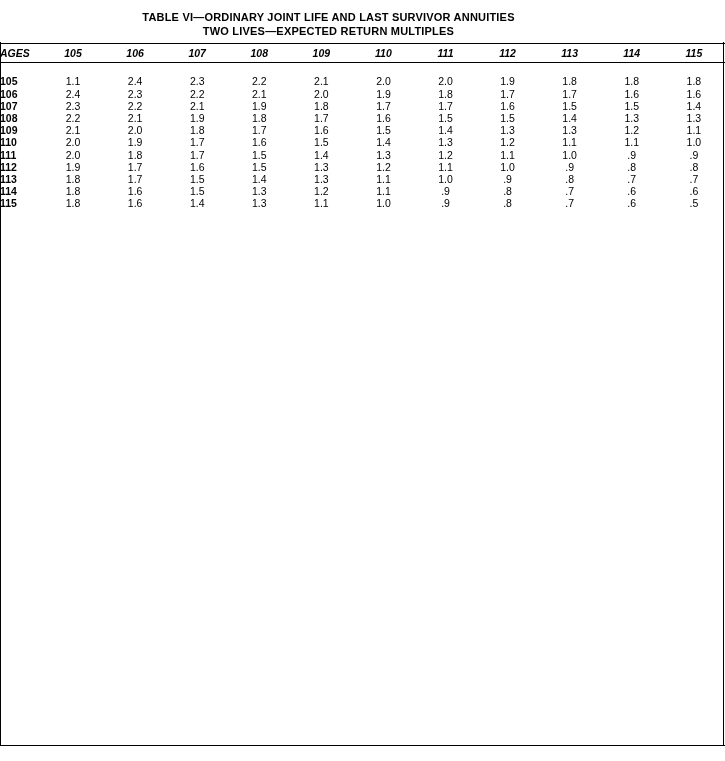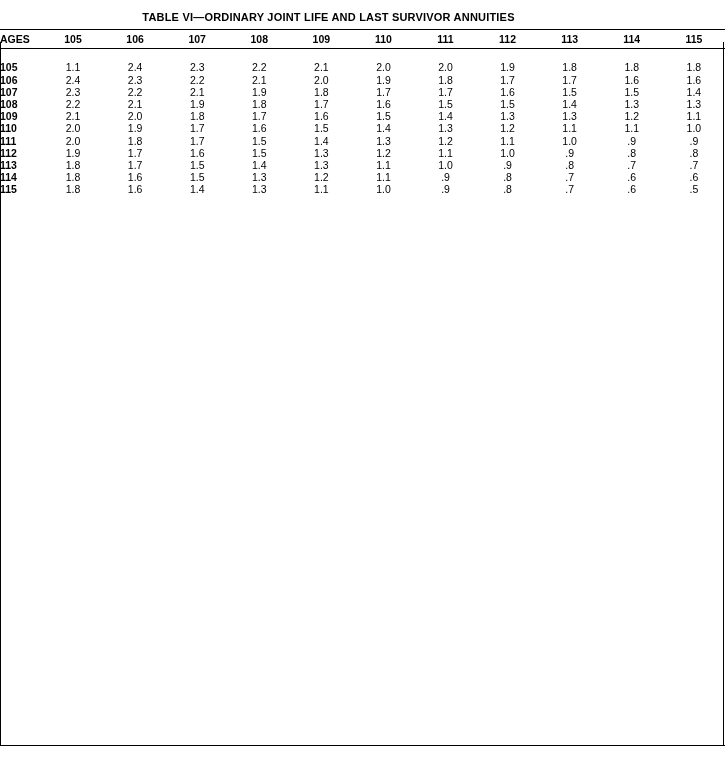--- a/index.html
+++ b/index.html
@@ -57,20 +57,21 @@
     text-align: center;
     font-weight: normal;
     line-height: 12.2px;
     height: 12.2px;
   }
   table.data th {
     font-weight: bold;
     font-size: 10.5px;
     padding-bottom: 3px;
     padding-top: 3px;
+    font-style: italic;
   }
   table.data th.ages-head,
   table.data td.ages-cell {
     text-align: left;
     padding-left: 0px;
     font-weight: bold;
     width: 42px;
   }
   table.data col.agecol { width: 42px; }
   .head-spacer { height: 6px; }
@@ -101,20 +102,21 @@
     position: relative;
   }
 </style>
 </head>
 <body>
 
 <div class="page">
 
   <div class="title-block">
     <span class="title-line">TABLE VI—ORDINARY JOINT LIFE AND LAST SURVIVOR ANNUITIES</span>
+    <span class="title-line">TWO LIVES—EXPECTED RETURN MULTIPLES</span>
   </div>
 
   <div class="rule rule-top"></div>
 
   <div class="table-wrap">
     <table class="data">
       <colgroup>
         <col class="agecol">
         <col>
           <col>

